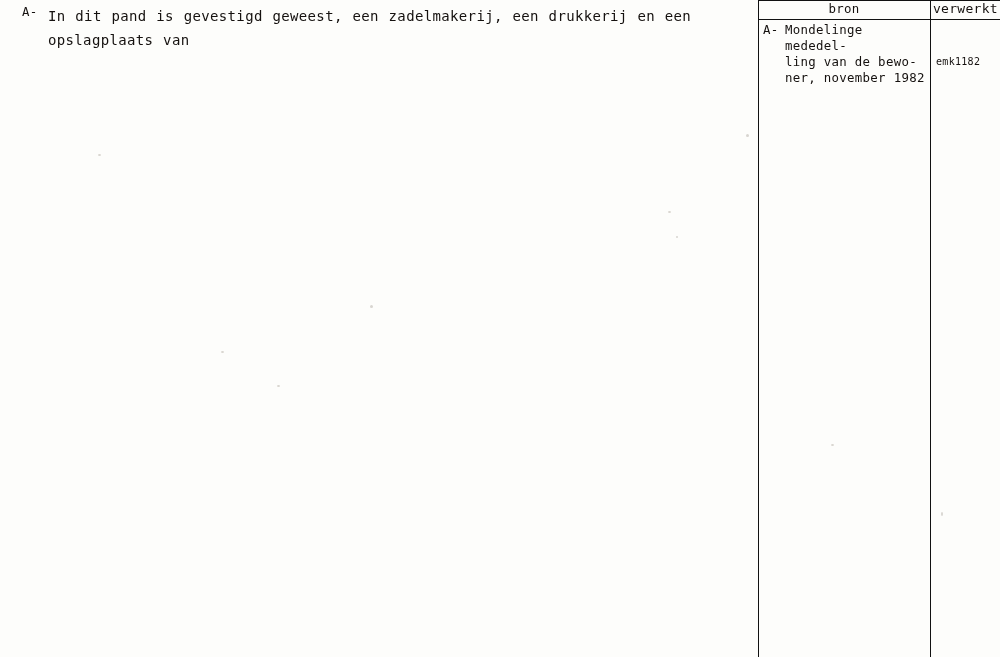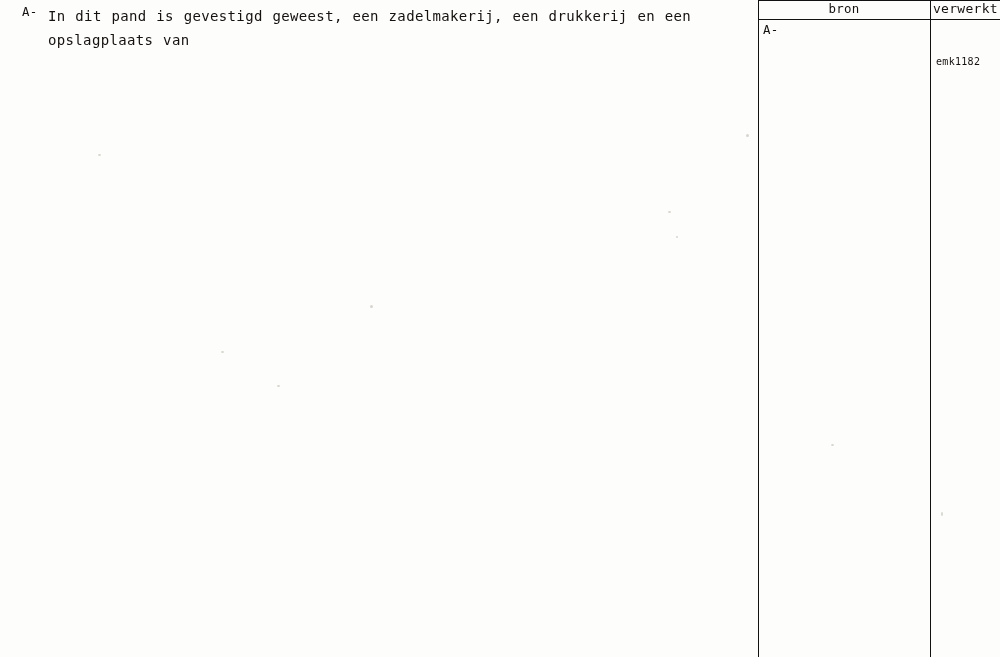--- a/index.html
+++ b/index.html
@@ -180,19 +180,24 @@
     <div class="hrule top0"></div>
     <div class="tbl-head">
       <div class="h-bron">bron</div>
       <div class="h-verwerkt">verwerkt</div>
     </div>
     <div class="hrule"></div>
 
     <div class="src-block">
       <div class="src-row">
         <div class="src-marker">A-</div>
+        <div class="src-text">
+          <span>Mondelinge mededel-</span>
+          <span>ling van de bewo-</span>
+          <span>ner, november 1982</span>
+        </div>
       </div>
     </div>
   </div>
 
   <div class="code-cell">emk1182</div>
 
 </div>
 
 </body></html>

